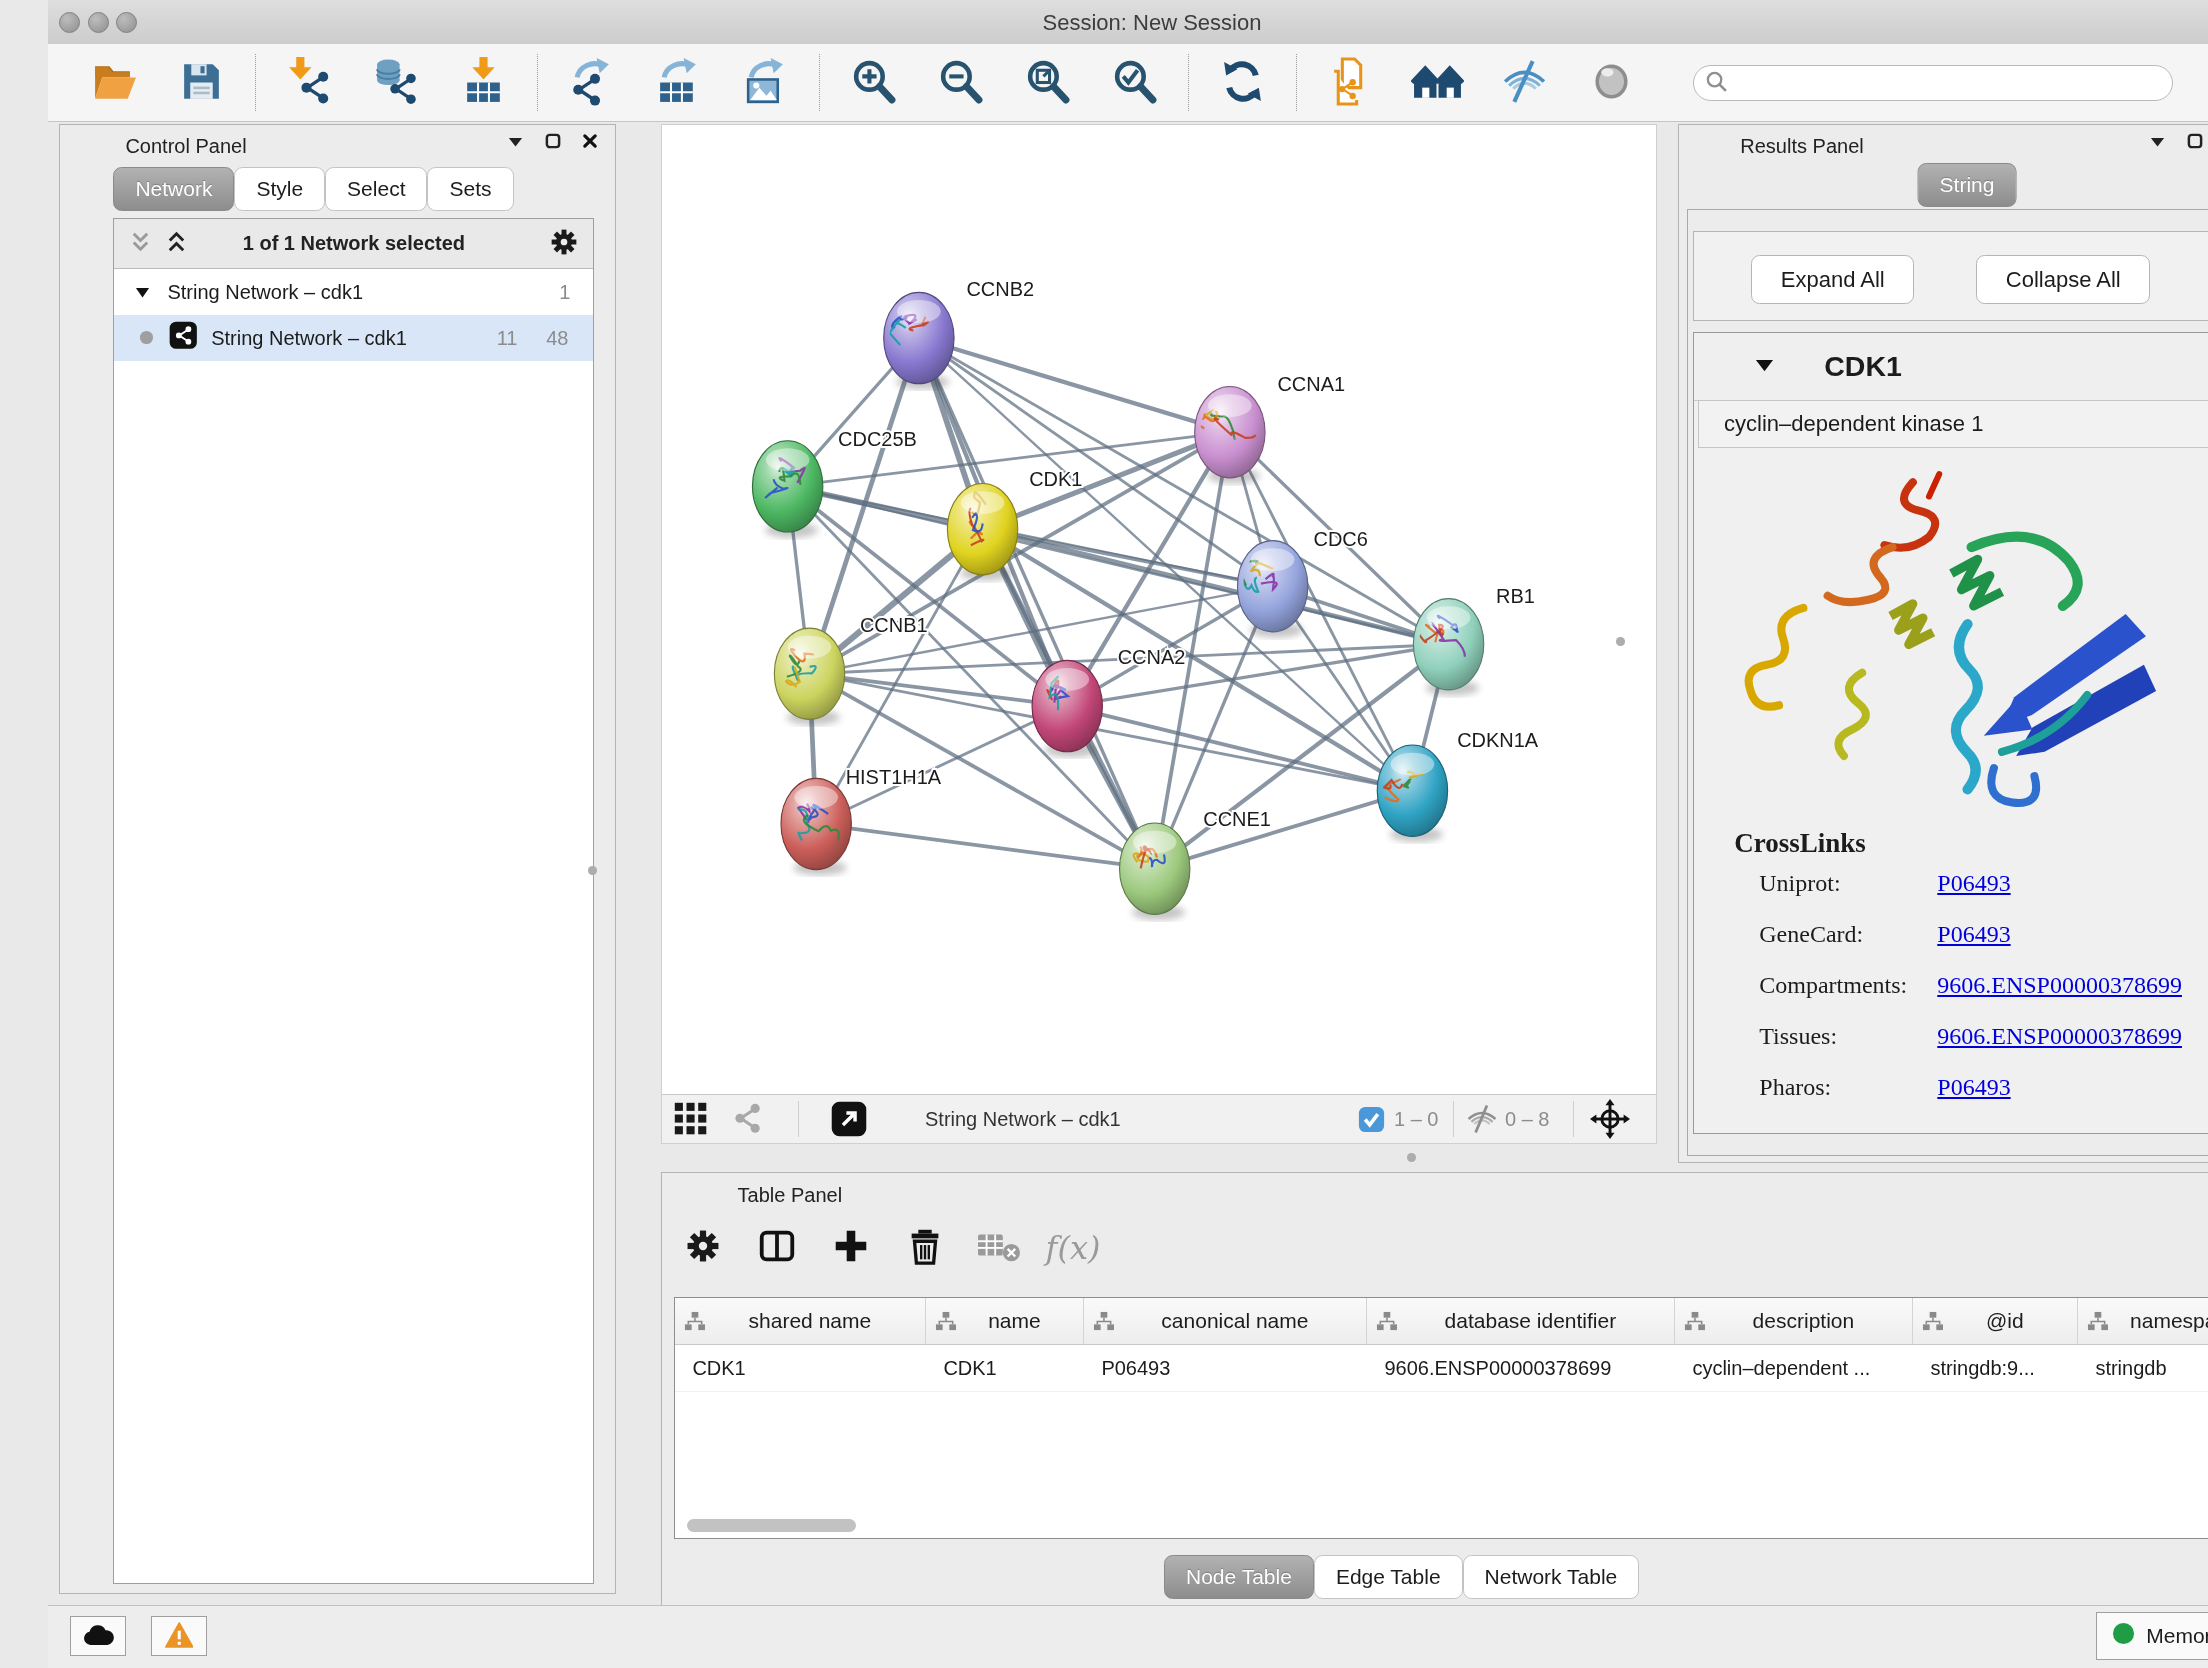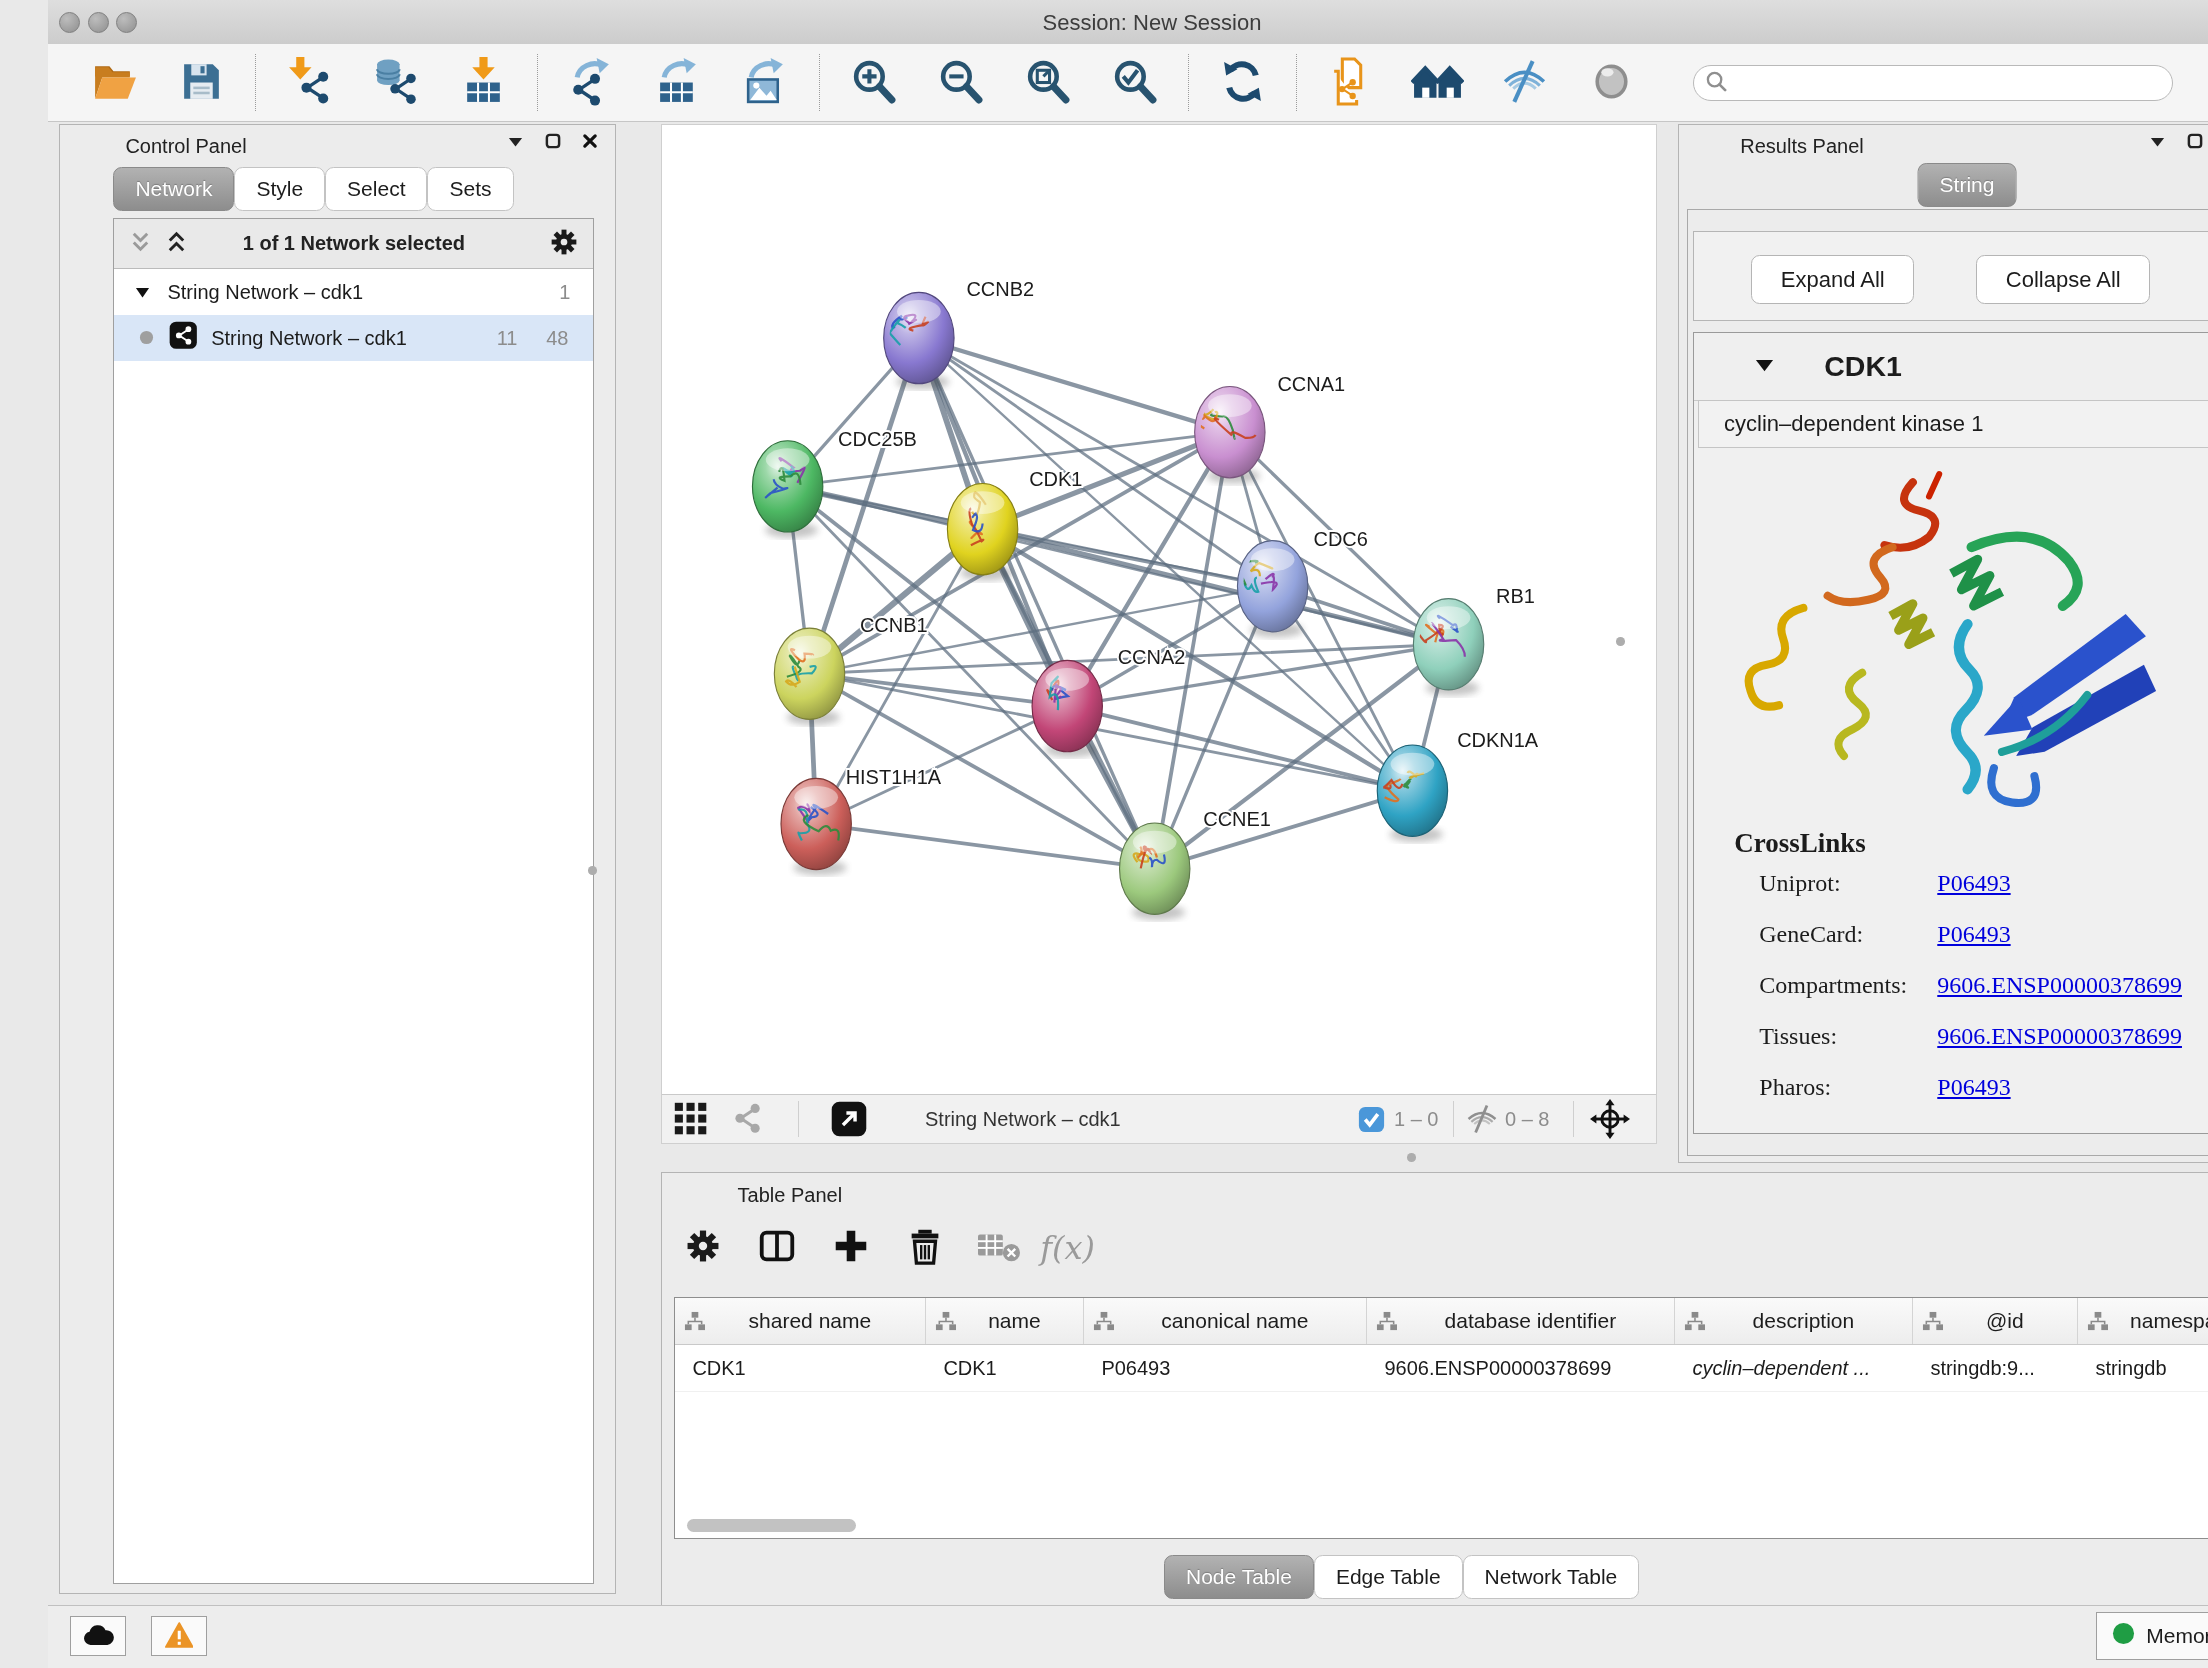--- a/index.html
+++ b/index.html
@@ -863,21 +863,21 @@
               <g stroke="#fff" stroke-width="2">
                 <line x1="2" y1="17" x2="28" y2="17"></line>
                 <line x1="2" y1="24" x2="28" y2="24"></line>
                 <line x1="11" y1="10" x2="11" y2="32"></line>
                 <line x1="20" y1="10" x2="20" y2="32"></line>
               </g>
               <circle cx="37" cy="29" r="9" fill="#9a9a9a"></circle>
               <path d="M33 25l8 8M41 25l-8 8" stroke="#fff" stroke-width="2.5"></path>
             </svg></span>
         </span>
-        <span style="display: flex; align-items: center; justify-content: flex-end; width: 44px; height: 44px;">
+        <span style="display: flex; align-items: center; justify-content: center; width: 44px; height: 44px;">
           <span><span style="font-family:'DejaVu Serif',serif;font-style:italic;font-size:32px;color:#9a9a9a">f(x)</span></span>
         </span>
       </div>
     <div id="tp-table">
       <div id="tp-header">
           <div class="th" style="width: 251px;">
             <svg width="23" height="21" viewBox="0 0 24 22">
               <g fill="#8a8a8a">
                 <rect x="9" y="1" width="7" height="6"></rect>
                 <rect x="2" y="14" width="7" height="6"></rect>
@@ -953,21 +953,21 @@
             </svg>
             <span style="margin-left:19px">namespace</span>
           </div>
         </div>
       <div id="tp-rows">
           <div class="tr">
             <div class="td" style="width: 251px;">CDK1</div>
             <div class="td" style="width: 158px;">CDK1</div>
             <div class="td" style="width: 283px;">P06493</div>
             <div class="td" style="width: 308px;">9606.ENSP00000378699</div>
-            <div class="td" style="width: 238px; font-style: italic;">cyclin–dependent ...</div>
+            <div class="td" style="width: 238px;">cyclin–dependent ...</div>
             <div class="td" style="width: 165px;">stringdb:9...</div>
             <div class="td" style="width: 194px;">stringdb</div>
           </div>
         </div>
       <div id="tp-hscroll"></div>
     </div>
     <div id="tp-tabs">
         <div class="tab active">Node Table</div>
         <div class="tab">Edge Table</div>
         <div class="tab">Network Table</div>

